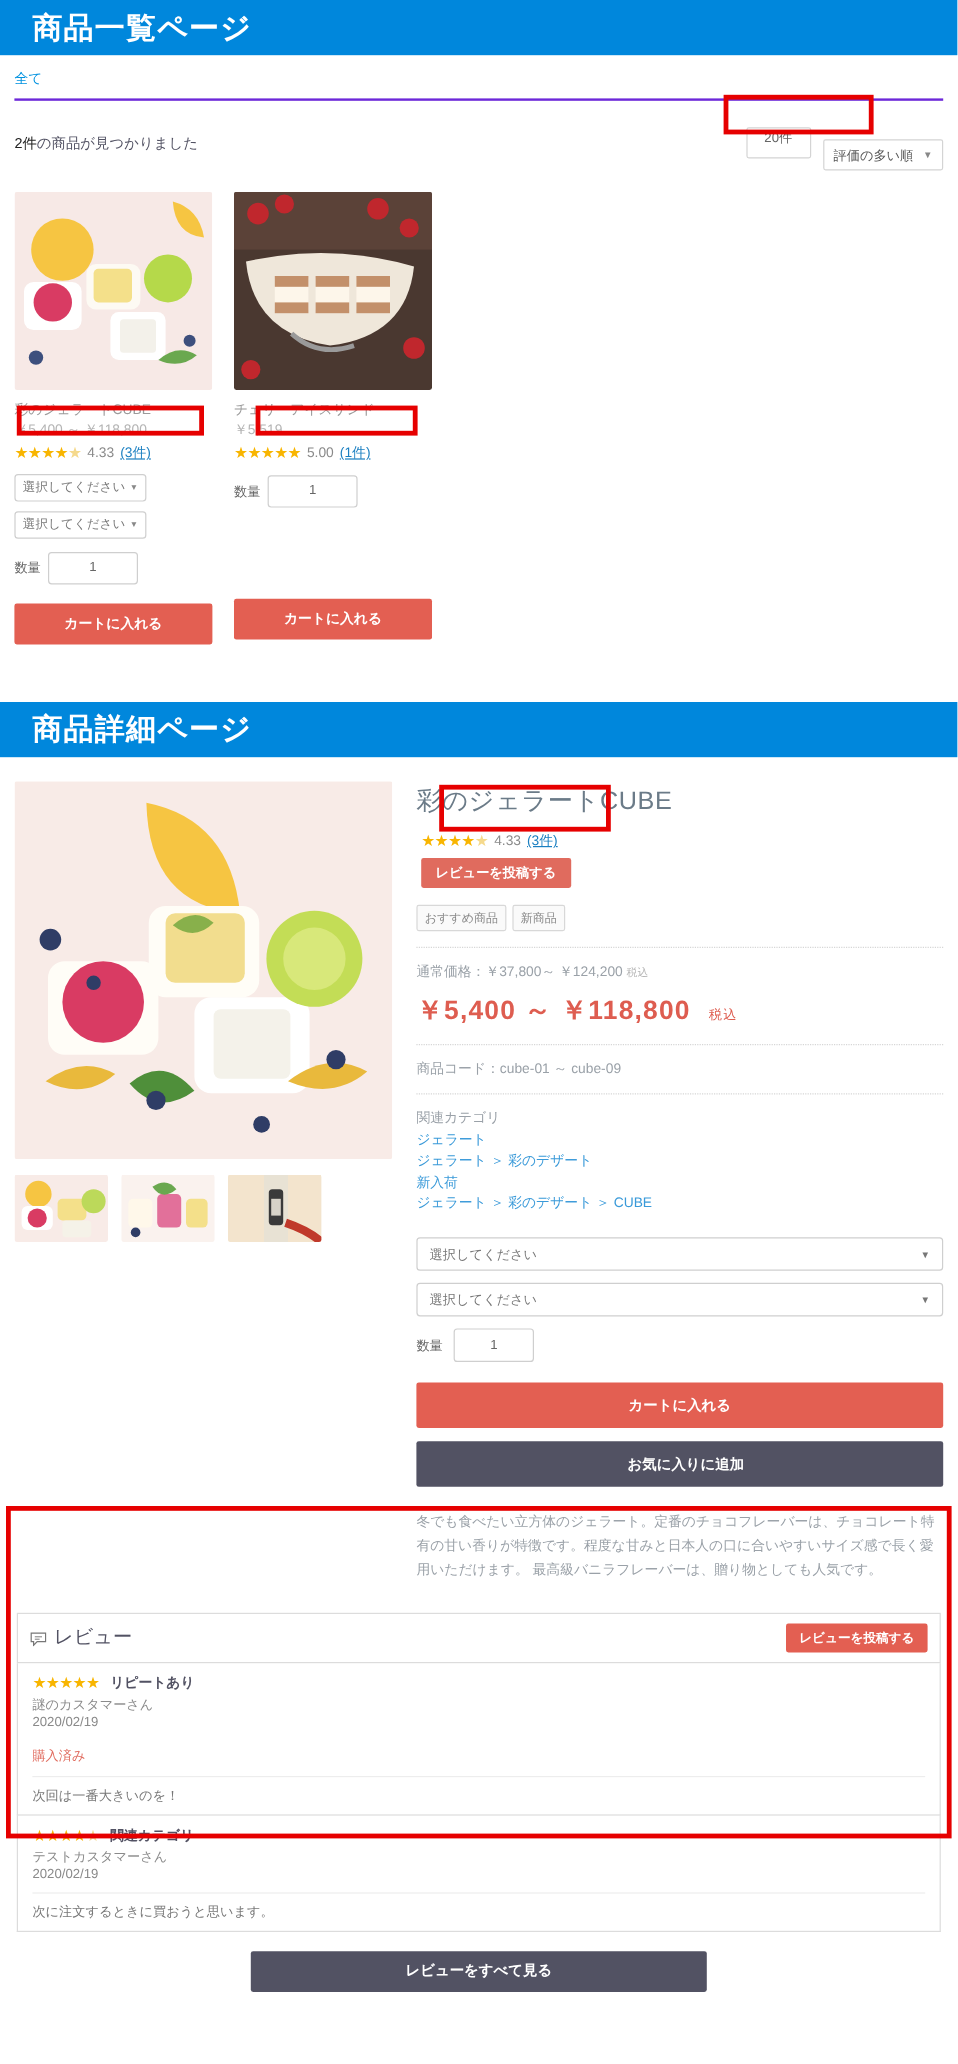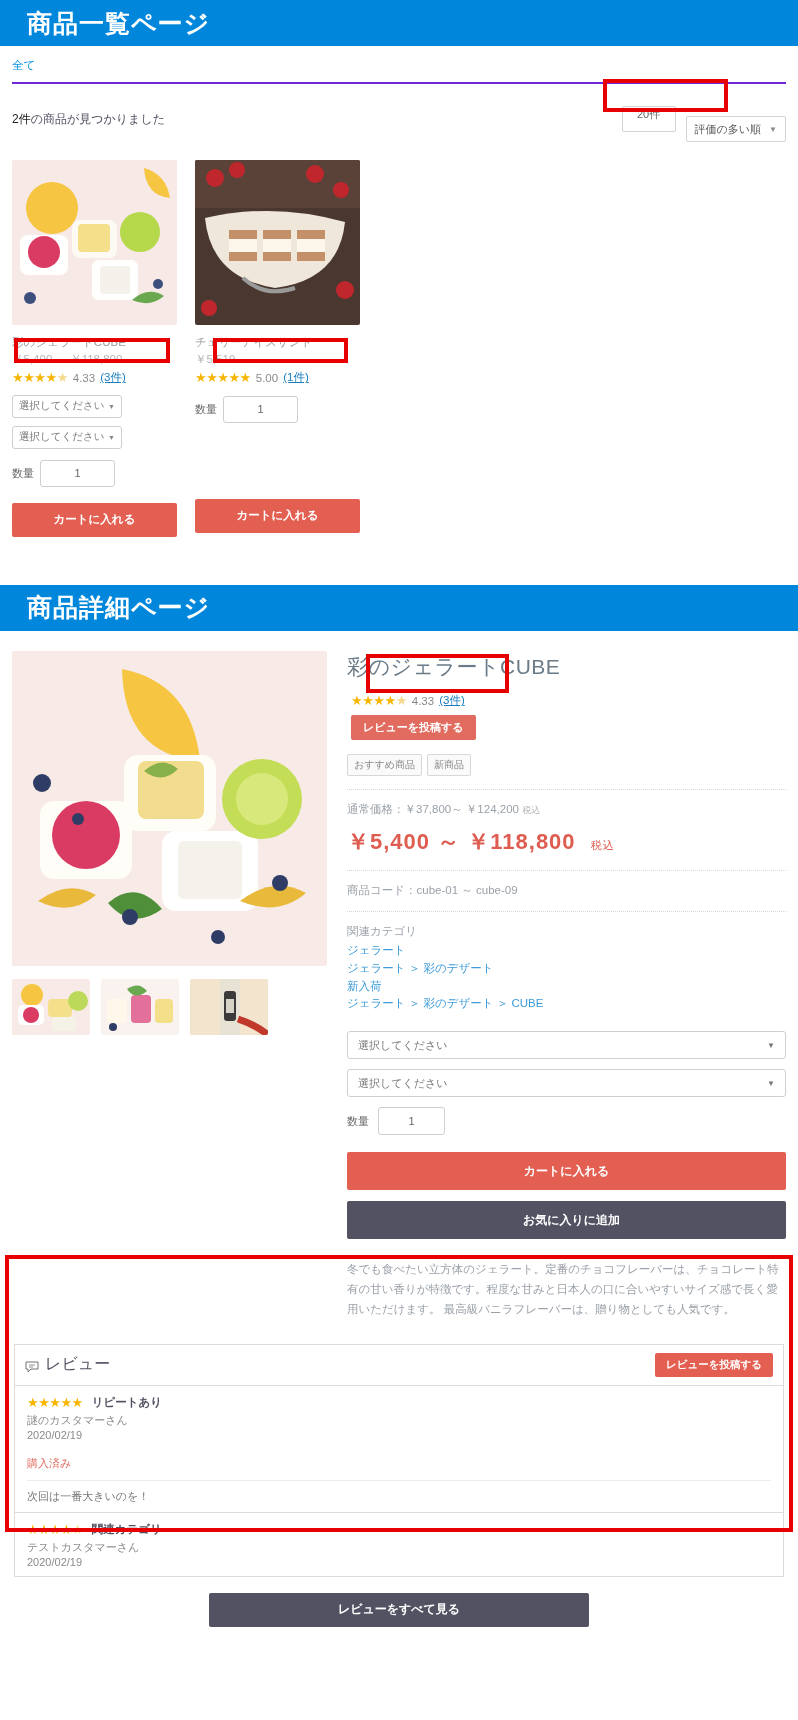--- a/index.html
+++ b/index.html
@@ -513,20 +513,21 @@
       <div class="rev-body">次回は一番大きいのを！</div>
     </div>
 
     <div class="rev-item">
       <div class="rev-top">
         <span class="stars"><span>★★★★</span><span class="empty">★</span></span>
         <span class="rev-title">関連カテゴリ</span>
       </div>
       <div class="rev-name">テストカスタマーさん</div>
       <div class="rev-date">2020/02/19</div>
+      <div class="rev-body">次に注文するときに買おうと思います。</div>
     </div>
 
     <button class="btn-rev-all">レビューをすべて見る</button>
   </div>
 
   <div style="height:30px"></div>
 
   <div class="anno" style="left:603px; top:79px; width:125px; height:33px;"></div>
   <div class="anno" style="left:14px; top:338px; width:156px; height:25px;"></div>
   <div class="anno" style="left:213px; top:338px; width:135px; height:25px;"></div>

